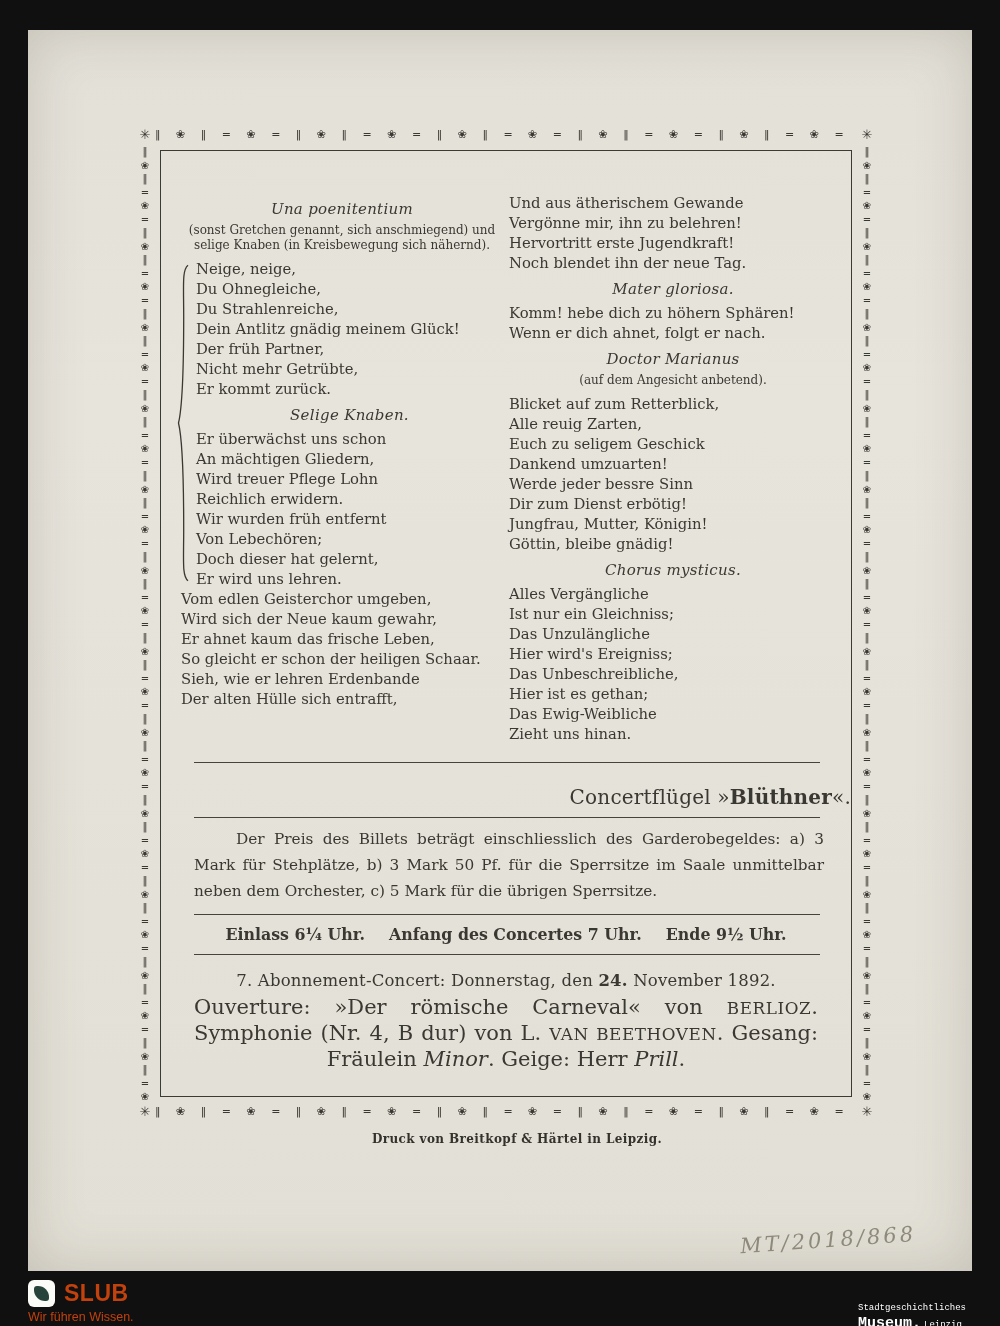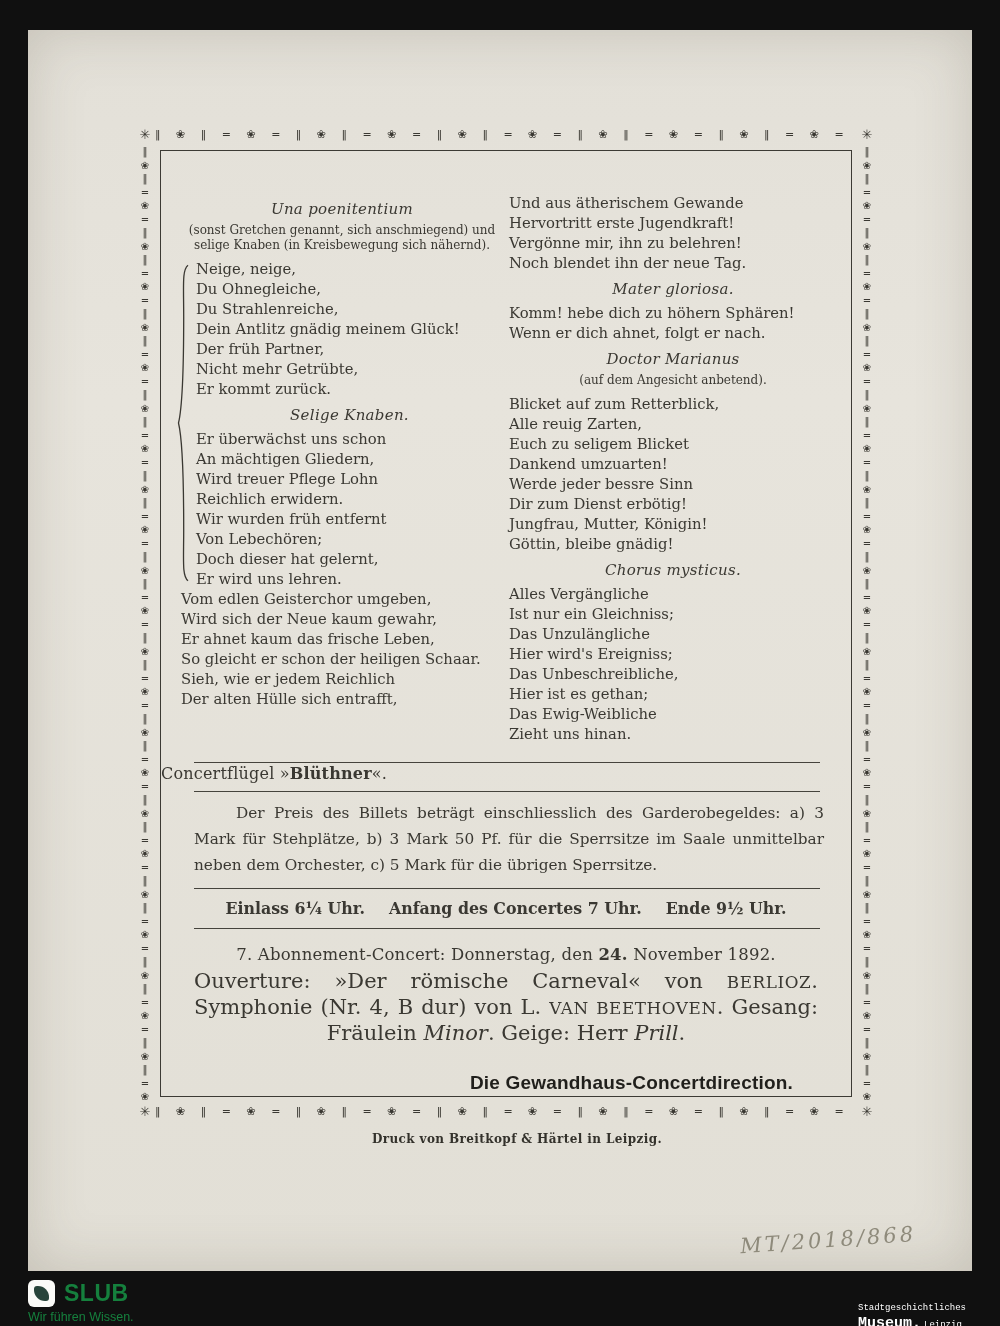--- a/index.html
+++ b/index.html
@@ -26,37 +26,37 @@
   .poem-row{display:flex;justify-content:space-between;margin:42px 14px 0 20px;}
   .col-left{width:322px}.col-right{width:328px}
   .vline{font-size:14.8px;line-height:20px;white-space:nowrap;}
   .poem-heading{font-style:italic;text-align:center;font-size:15px;line-height:19px;margin:7px 0 4px;letter-spacing:.3px;}
   .poem-note{font-size:12px;line-height:15px;text-align:center;margin:1px 0 6px;}
   .braced{position:relative;padding-left:15px;}
   .brace{position:absolute;left:-4px;top:3px;height:calc(100% - 8px);width:13px;}
   
   .rule{height:1px;background:#45433c;margin-left:33px;margin-right:31px;}
   .r1{margin-top:18px}
-  .piano{text-align:left;font-size:16px;margin:1px 0 8px;letter-spacing:.2px;}
+  .piano{text-align:right;font-size:20px;margin:22px 0 8px;letter-spacing:.2px;}
   .bold{font-weight:bold;}
   .price{font-size:15.3px;line-height:26px;text-align:justify;text-indent:42px;margin:8px 27px 10px 33px;}
   .times{text-align:center;font-weight:bold;font-size:15.8px;margin:10px 0;}
   .times span{margin:0 12px;}
   .abo{text-align:center;font-size:16.5px;margin:16px 0 5px;letter-spacing:.2px;}
   .ouv{font-size:21px;line-height:25px;text-align:justify;text-align-last:center;margin:2px 33px 0 33px;}
   .sc{text-transform:uppercase;font-size:.8em;letter-spacing:.6px;}
   .it{font-style:italic;}
   .signature{font-family:"Liberation Sans","DejaVu Sans",sans-serif;font-weight:bold;font-size:19px;
              text-align:right;padding-right:58px;margin-top:26px;letter-spacing:.2px;color:#201f1b;}
   .print-note{position:absolute;left:118px;top:1102px;width:742px;text-align:center;font-size:12px;
               font-weight:bold;letter-spacing:.4px;color:#33312b;}
   .handwritten{position:absolute;left:712px;top:1198px;font-style:italic;font-size:21px;color:#8e8a7b;
                transform:rotate(-4deg);letter-spacing:3px;}
   
-  .slub{position:absolute;left:28px;top:1280px;color:#15803d;font-family:"Liberation Sans","DejaVu Sans",sans-serif;}
+  .slub{position:absolute;left:28px;top:1280px;color:#c2410c;font-family:"Liberation Sans","DejaVu Sans",sans-serif;}
   .slub-row{display:flex;align-items:center;gap:9px;}
   .slub-icon{width:27px;height:27px;background:#fbfbf8;border-radius:6px;position:relative;}
   .slub-mark{position:absolute;left:6px;top:6px;width:15px;height:15px;background:#28443a;
              border-radius:3px 11px 3px 11px;display:block;}
   .slub-title{font-size:23px;font-weight:bold;letter-spacing:.5px;}
   .slub-tagline{font-size:12.5px;margin-top:3px;}
   .museum{position:absolute;left:858px;top:1283px;color:#fff;font-family:Liberation Mono, monospace;line-height:1.18;margin-top:20px;}
   .museum-small{font-size:9px;}
   .museum-big{font-size:15px;font-weight:bold;display:inline;}
   .museum-city{font-size:9px;margin-left:3px;}
@@ -400,46 +400,46 @@
                   <div class="vline">Doch dieser hat gelernt,</div>
                   <div class="vline">Er wird uns lehren.</div>
                 </div>
             </div>
             <div class="verse">
 
             <div class="vline">Vom edlen Geisterchor umgeben,</div>
                 <div class="vline">Wird sich der Neue kaum gewahr,</div>
                 <div class="vline">Er ahnet kaum das frische Leben,</div>
                 <div class="vline">So gleicht er schon der heiligen Schaar.</div>
-                <div class="vline">Sieh, wie er jedem Reichlich</div>
+                <div class="vline">Sieh, wie er lehren Erdenbande</div>
                 <div class="vline">Der alten Hülle sich entrafft,</div>
               </div>
           </div>
 
           <div class="col-right">
             <div class="verse">
 
             <div class="vline">Und aus ätherischem Gewande</div>
+                <div class="vline">Vergönne mir, ihn zu belehren!</div>
                 <div class="vline">Hervortritt erste Jugendkraft!</div>
-                <div class="vline">Vergönne mir, ihn zu belehren!</div>
                 <div class="vline">Noch blendet ihn der neue Tag.</div>
               </div>
             <div class="poem-heading">Mater gloriosa.</div>
             <div class="verse">
 
             <div class="vline">Komm! hebe dich zu höhern Sphären!</div>
                 <div class="vline">Wenn er dich ahnet, folgt er nach.</div>
               </div>
             <div class="poem-heading">Doctor Marianus</div>
             <div class="poem-note">(auf dem Angesicht anbetend).</div>
             <div class="verse">
 
             <div class="vline">Blicket auf zum Retterblick,</div>
                 <div class="vline">Alle reuig Zarten,</div>
-                <div class="vline">Euch zu seligem Blicket</div>
+                <div class="vline">Euch zu seligem Geschick</div>
                 <div class="vline">Dankend umzuarten!</div>
                 <div class="vline">Werde jeder bessre Sinn</div>
                 <div class="vline">Dir zum Dienst erbötig!</div>
                 <div class="vline">Jungfrau, Mutter, Königin!</div>
                 <div class="vline">Göttin, bleibe gnädig!</div>
               </div>
             <div class="poem-heading">Chorus mysticus.</div>
             <div class="verse">
 
             <div class="vline">Alles Vergängliche</div>

